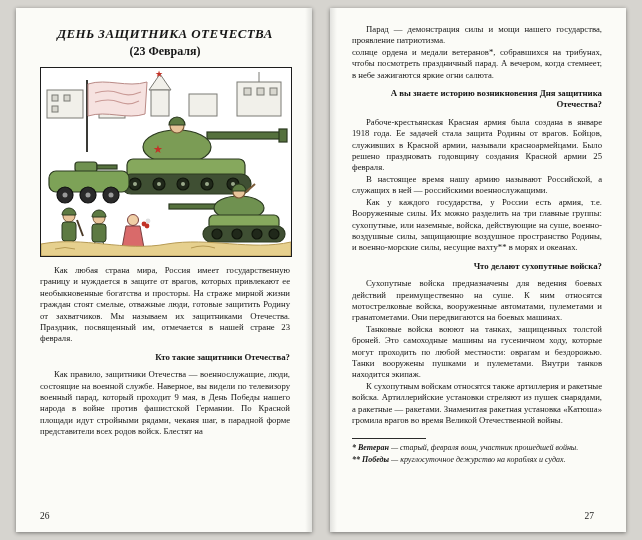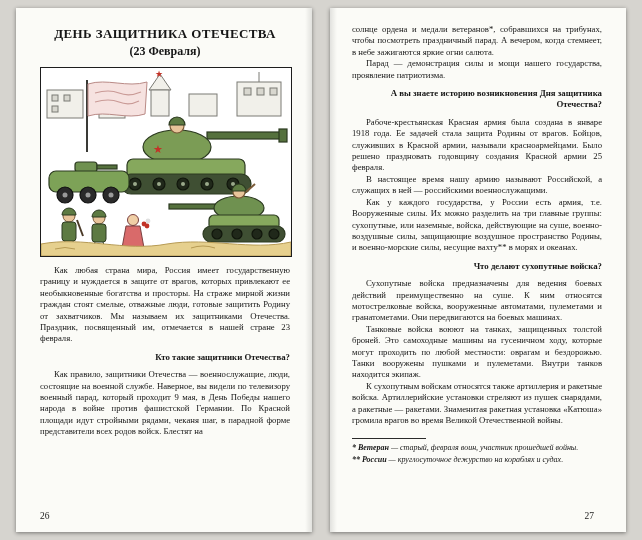--- a/index.html
+++ b/index.html
@@ -18,21 +18,21 @@
     box-sizing:border-box;
   }
   .page-left{left:16px;padding:16px 22px 18px 24px;}
   .page-right{left:330px;padding:16px 24px 18px 22px;}
   .page-left::after{content:"";position:absolute;top:0;right:0;bottom:0;width:7px;
     background:linear-gradient(to left, rgba(0,0,0,0.10), rgba(0,0,0,0));}
   .page-right::before{content:"";position:absolute;top:0;left:0;bottom:0;width:7px;
     background:linear-gradient(to right, rgba(0,0,0,0.10), rgba(0,0,0,0));}
 
   .title{ text-align:center; font-weight:bold; margin:2px 0 0; }
-  .title-line1{font-size:13px; letter-spacing:.4px; line-height:16px;}
+  .title-line1{font-size:13px; letter-spacing:.4px; line-height:16px;font-style:italic;}
   .title-line2{font-size:12px; line-height:15px; margin-top:2px;}
 
   .illustration-frame{
     width:250px;height:188px;border:1px solid #1d1d1d;
     margin:8px auto 8px; background:#ffffff; overflow:hidden;
   }
   .illustration-frame svg{display:block;}
 
   .para{
     font-size:8.7px; line-height:11.4px;
@@ -182,31 +182,31 @@
     </div>
 
     <p class="para">Как любая страна мира, Россия имеет государственную границу и нуждается в защите от врагов, которых привлекают ее необыкновенные богатства и просторы. На страже мирной жизни граждан стоят смелые, отважные люди, готовые защитить Родину от захватчиков. Мы называем их защитниками Отечества. Праздник, посвященный им, отмечается в нашей стране 23 февраля.</p>
     <p class="heading">Кто такие защитники Отечества?</p>
     <p class="para">Как правило, защитники Отечества — военнослужащие, люди, состоящие на военной службе. Наверное, вы видели по телевизору военный парад, который проходит 9 мая, в День Победы нашего народа в войне против фашистской Германии. По Красной площади идут стройными рядами, чеканя шаг, в парадной форме представители всех родов войск. Блестят на</p>
 
     <div class="page-number page-number-left">26</div>
   </div>
 
   <div class="page page-right">
+    <p class="para">Парад — демонстрация силы и мощи нашего государства, проявление патриотизма.</p>
     <p class="para no-indent">солнце ордена и медали ветеранов*, собравшихся на трибунах, чтобы посмотреть праздничный парад. А вечером, когда стемнеет, в небе зажигаются яркие огни салюта.</p>
-    <p class="para">Парад — демонстрация силы и мощи нашего государства, проявление патриотизма.</p>
     <p class="heading">А вы знаете историю возникновения Дня защитника Отечества?</p>
     <p class="para">Рабоче-крестьянская Красная армия была создана в январе 1918 года. Ее задачей стала защита Родины от врагов. Бойцов, служивших в Красной армии, называли красноармейцами. Было решено праздновать годовщину создания Красной армии 25 февраля.</p>
     <p class="para">В настоящее время нашу армию называют Российской, а служащих в ней — российскими военнослужащими.</p>
     <p class="para">Как у каждого государства, у России есть армия, т.е. Вооруженные силы. Их можно разделить на три главные группы: сухопутные, или наземные, войска, действующие на суше, военно-воздушные силы, защищающие воздушное пространство Родины, и военно-морские силы, несущие вахту** в морях и океанах.</p>
     <p class="heading">Что делают сухопутные войска?</p>
     <p class="para">Сухопутные войска предназначены для ведения боевых действий преимущественно на суше. К ним относятся мотострелковые войска, вооруженные автоматами, пулеметами и гранатометами. Они передвигаются на боевых машинах.</p>
     <p class="para">Танковые войска воюют на танках, защищенных толстой броней. Это самоходные машины на гусеничном ходу, которые могут проходить по любой местности: оврагам и бездорожью. Танки вооружены пушками и пулеметами. Внутри танков находится экипаж.</p>
     <p class="para">К сухопутным войскам относятся также артиллерия и ракетные войска. Артиллерийские установки стреляют из пушек снарядами, а ракетные — ракетами. Знаменитая ракетная установка «Катюша» громила врагов во время Великой Отечественной войны.</p>
 
     <hr class="footnote-rule">
     <p class="footnote"><span class="fn-term">* Ветеран</span><span> — старый, февраля воин, участник прошедшей войны.</span></p>
-    <p class="footnote"><span class="fn-term">** России</span><span> — круглосуточное дежурство на кораблях и судах.</span></p>
+    <p class="footnote"><span class="fn-term">** Победы</span><span> — круглосуточное дежурство на кораблях и судах.</span></p>
 
     <div class="page-number page-number-right">27</div>
   </div>
 
 </div>
 
 </body></html>

